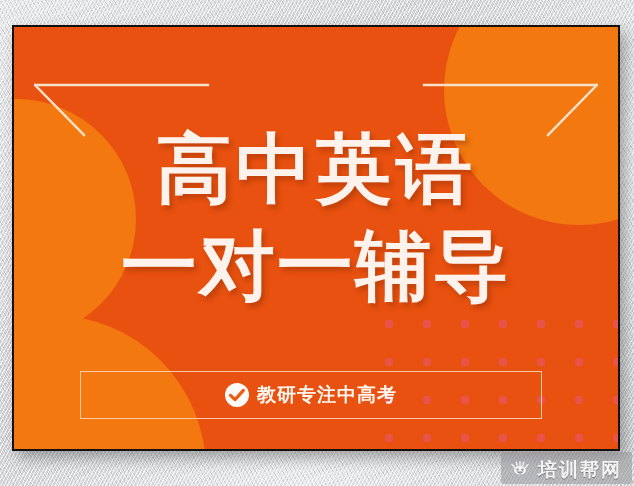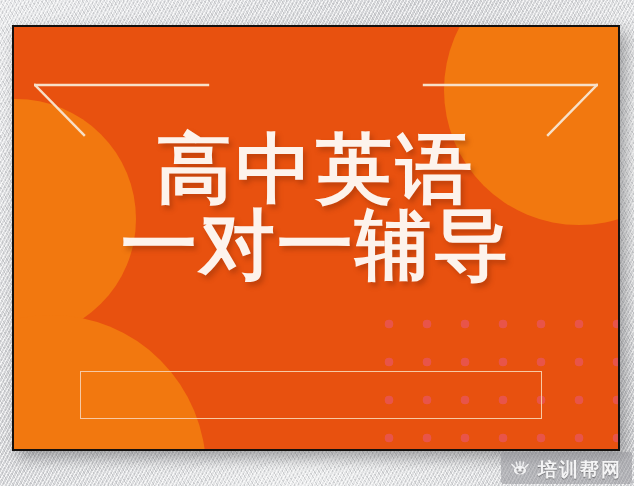--- a/index.html
+++ b/index.html
@@ -56,21 +56,21 @@
   .hl{
     display:block;
     color:#fdf3ec;
     font-family:"DejaVu Sans","Liberation Sans",sans-serif;
     font-weight:700;
     font-size:76px;
     line-height:1.0;
     letter-spacing:4px;
     text-shadow:3px 4px 5px rgba(120,36,6,.35);
   }
-  #hl2{ letter-spacing:2px; }
+  #hl2{ margin-top:21px; letter-spacing:2px; }
 
   
   #badgebar{
     position:absolute; left:66px; top:344px;
     width:462px; height:48px;
     border:1px solid #f7c9a4;
     display:flex; align-items:center; justify-content:center; gap:22px;
   }
   .badge{ display:flex; align-items:center; gap:8px; }
   .tick{
@@ -129,20 +129,28 @@
       </div>
 
       <div id="headline">
         <span class="hl" id="hl1">高中英语</span>
         <span class="hl" id="hl2">一对一辅导</span>
       </div>
 
       <div id="badgebar">
 
 
+        <div class="badge">
+          <span class="tick">
+            <svg viewBox="0 0 24 24" width="24" height="24" aria-hidden="true">
+              <path d="M5.5 12.4 L10 16.6 L18.4 7.4" stroke="#ec5b12" stroke-width="3.2" fill="none" stroke-linecap="round" stroke-linejoin="round"></path>
+            </svg>
+          </span>
+          <span class="btxt">教研专注中高考</span>
+        </div>
 
       </div>
     </div>
   </div>
 
   <div id="watermark">
     <span id="wm-logo">
       <svg viewBox="0 0 24 24" width="22" height="22" aria-hidden="true">
         <g fill="#f2f2f3">
           <path d="M12 7.6c-4 0-6.6 2.1-6.6 4.9 0 2.6 2.9 4.3 6.6 4.3s6.6-1.7 6.6-4.3c0-2.8-2.6-4.9-6.6-4.9z"></path>

